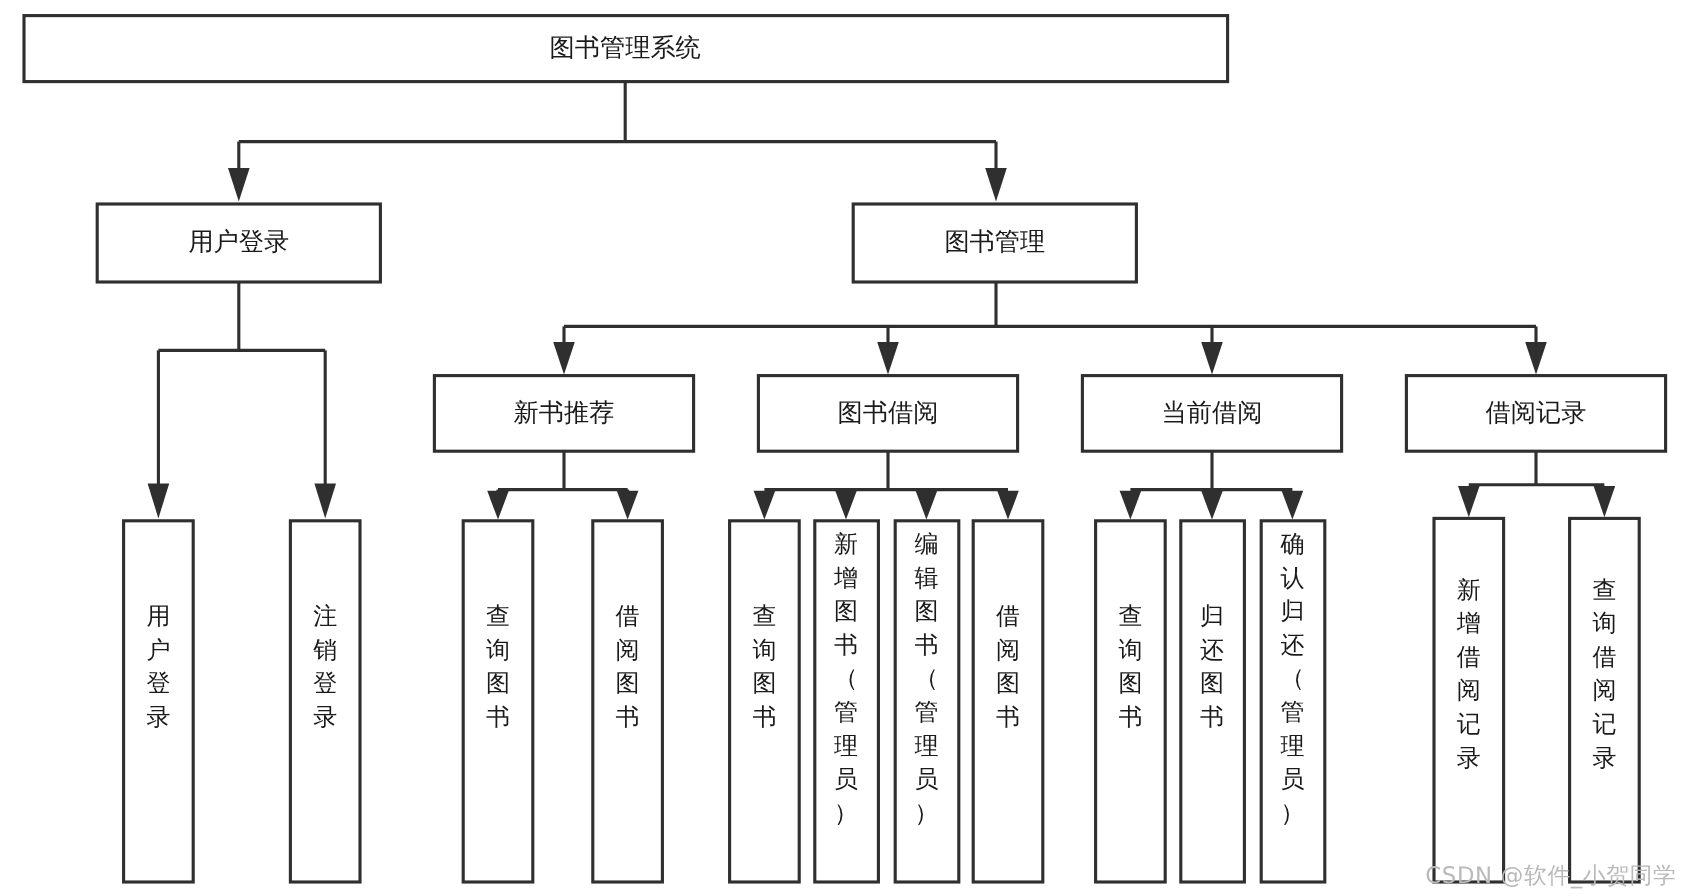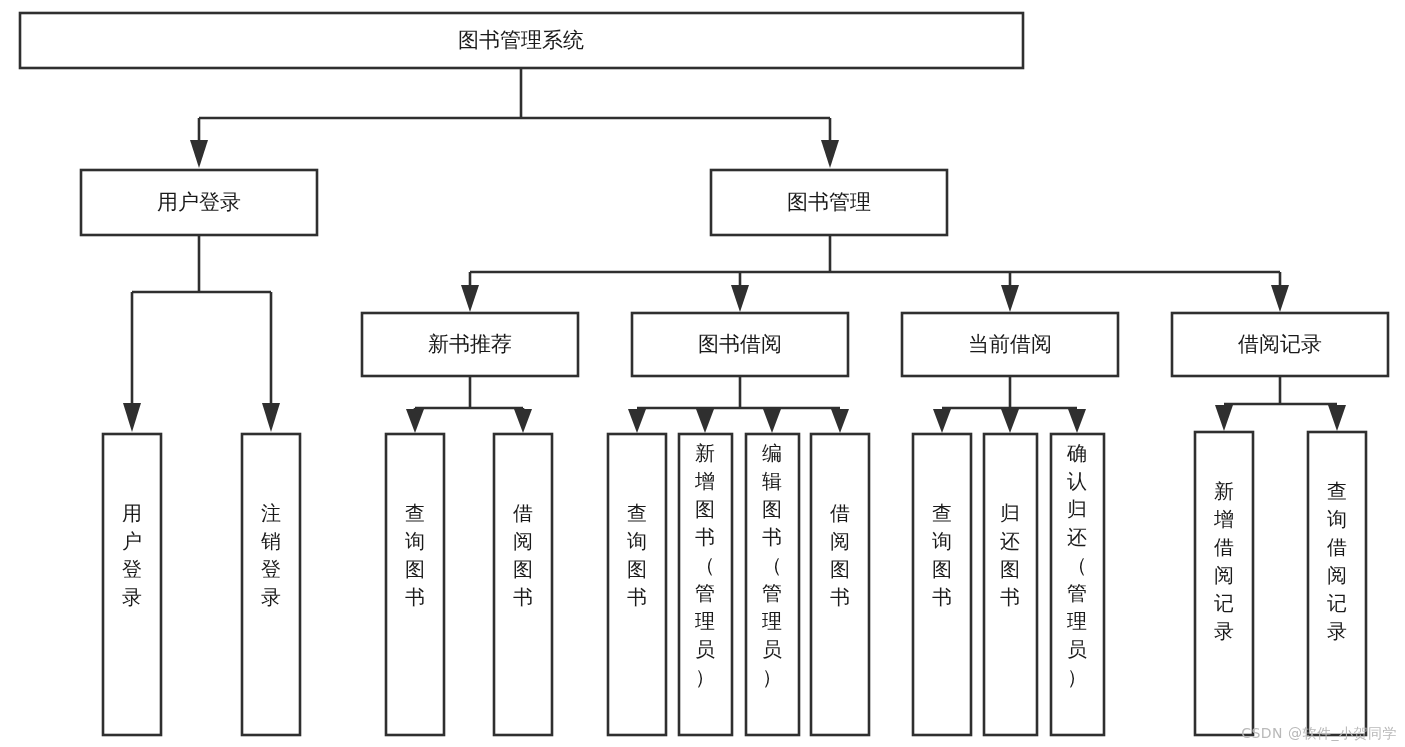--- a/index.html
+++ b/index.html
@@ -52,21 +52,21 @@
   }
   .arrow-head {
     fill: #2f2f2f;
     stroke: none;
   }
   .watermark-text {
     position: absolute;
     right: 8px;
     bottom: 4px;
     color: #b9b9b9;
-    font-size: 14px;
+    font-size: 19px;
     font-family: "DejaVu Sans", "Liberation Sans", sans-serif;
     white-space: nowrap;
     letter-spacing: 0.5px;
     user-select: none;
   }
 </style>
 </head>
 <body>
 
 <div id="diagram-root">

